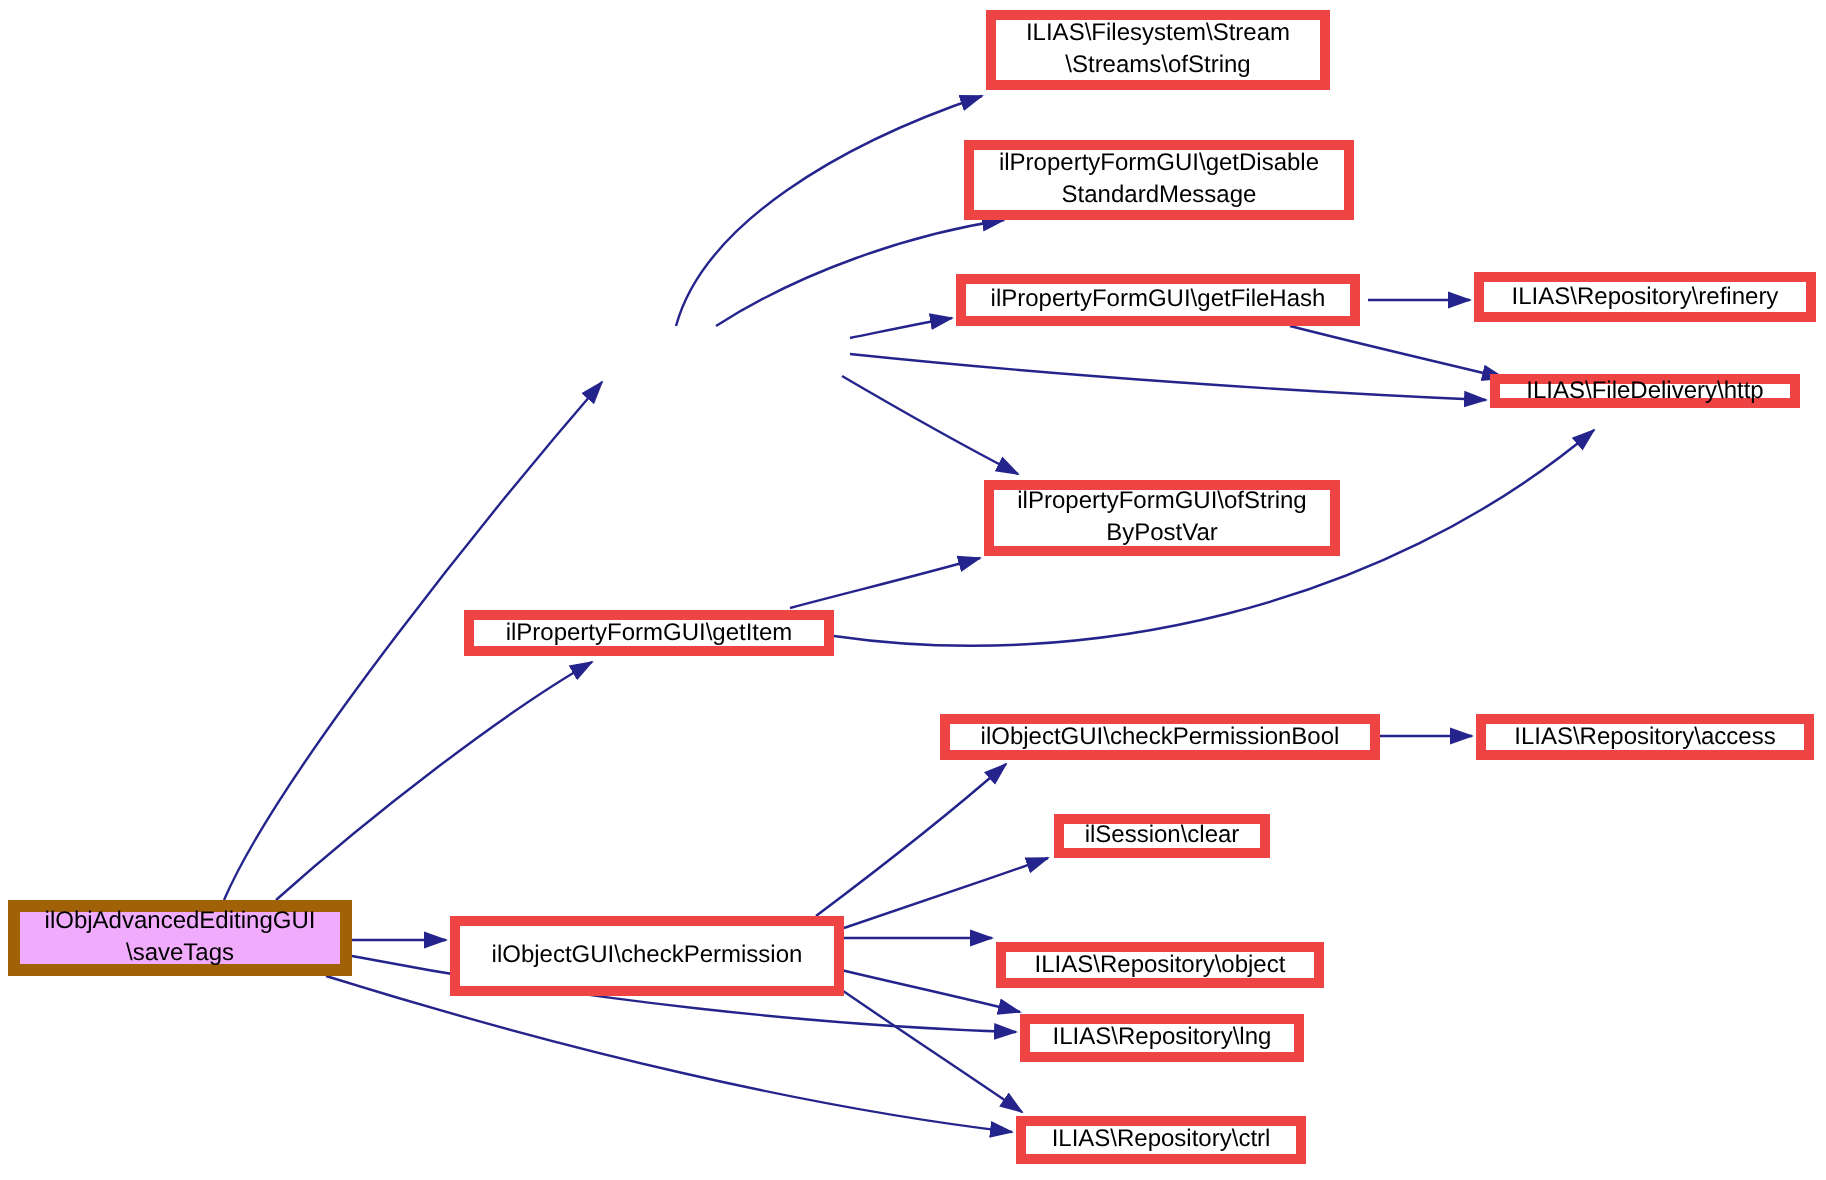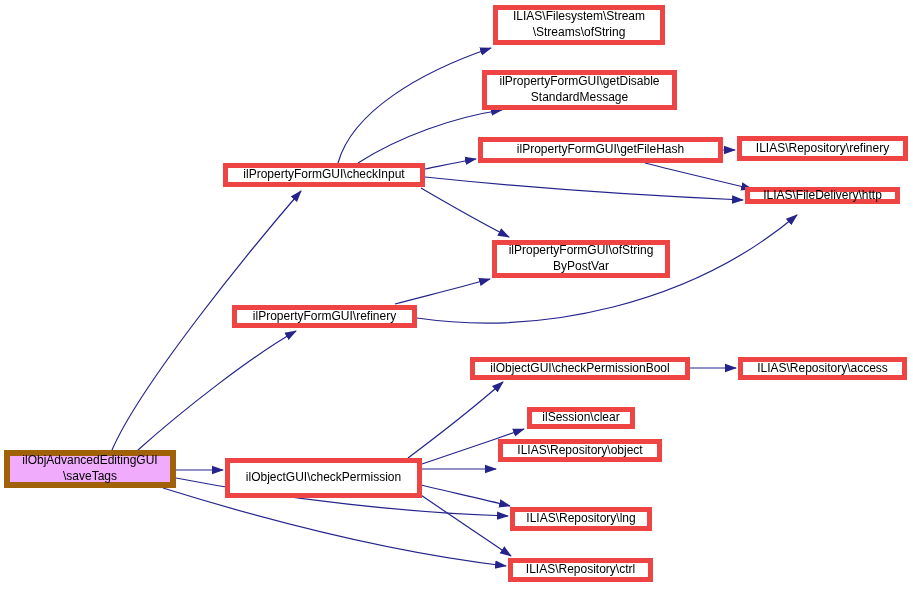--- a/index.html
+++ b/index.html
@@ -65,32 +65,31 @@
     <path d="M422,464 C455,453 490,441 524,429" marker-end="url(#ah)"></path>
     <path d="M422,469 L496,469" marker-end="url(#ah)"></path>
     <path d="M408,482 C445,491 478,498 510,506" marker-end="url(#ah)"></path>
     <path d="M402,482 C448,514 482,536 511,556" marker-end="url(#ah)"></path>
 
     <path d="M690,368 L736,368" marker-end="url(#ah)"></path>
   </svg>
 
   <div class="n root" style="left:4px;   top:450px; width:172px; height:38px;">ilObjAdvancedEditingGUI
 \saveTags</div>
-  <div class="n" style="left:223px; top:163px; width:202px; height:24px;">ilPropertyFormGUI\checkInput</div>
-  <div class="n" style="left:232px; top:305px; width:185px; height:23px;">ilPropertyFormGUI\refinery</div>
+  <div class="n" style="left:232px; top:305px; width:185px; height:23px;">ilPropertyFormGUI\getItem</div>
   <div class="n" style="left:225px; top:458px; width:197px; height:40px;">ilObjectGUI\checkPermission</div>
   <div class="n" style="left:493px; top:5px;   width:172px; height:40px;">ILIAS\Filesystem\Stream
 \Streams\ofString</div>
   <div class="n" style="left:482px; top:70px;  width:195px; height:40px;">ilPropertyFormGUI\getDisable
 StandardMessage</div>
-  <div class="n" style="left:478px; top:137px; width:245px; height:26px;">ilPropertyFormGUI\getFileHash</div>
+  <div class="n" style="left:478px; top:137px; width:202px; height:26px;">ilPropertyFormGUI\getFileHash</div>
   <div class="n" style="left:737px; top:136px; width:171px; height:25px;">ILIAS\Repository\refinery</div>
   <div class="n" style="left:745px; top:187px; width:155px; height:17px;">ILIAS\FileDelivery\http</div>
   <div class="n" style="left:492px; top:240px; width:178px; height:38px;">ilPropertyFormGUI\ofString
 ByPostVar</div>
   <div class="n" style="left:470px; top:357px; width:220px; height:23px;">ilObjectGUI\checkPermissionBool</div>
   <div class="n" style="left:738px; top:357px; width:169px; height:23px;">ILIAS\Repository\access</div>
   <div class="n" style="left:527px; top:407px; width:108px; height:22px;">ilSession\clear</div>
-  <div class="n" style="left:498px; top:439px; width:164px; height:23px;">ILIAS\Repository\object</div>
+  <div class="n" style="left:498px; top:471px; width:164px; height:23px;">ILIAS\Repository\object</div>
   <div class="n" style="left:510px; top:507px; width:142px; height:24px;">ILIAS\Repository\lng</div>
   <div class="n" style="left:508px; top:558px; width:145px; height:24px;">ILIAS\Repository\ctrl</div>
 
 </div>
 
 </body></html>

